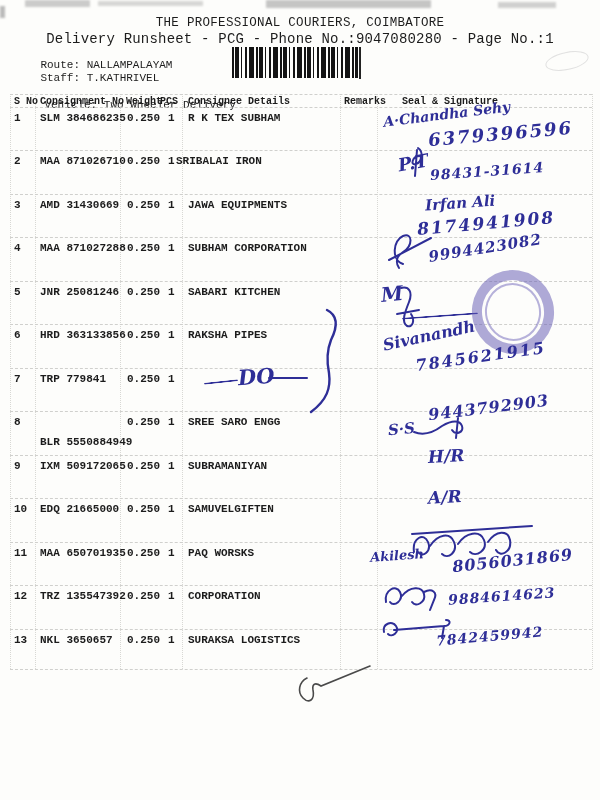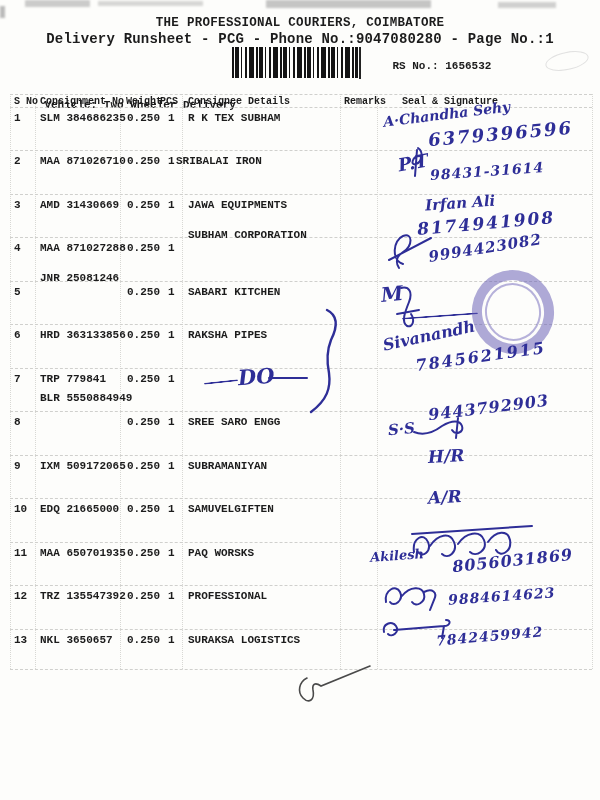--- a/index.html
+++ b/index.html
@@ -3,21 +3,21 @@
 <meta charset="utf-8">
 <style>
   html,body{margin:0;padding:0;background:#e9e9e9;}
   .page{
     position:relative;width:600px;height:800px;margin:0 auto;
     background:#fdfdfb;overflow:hidden;
     font-family:"Liberation Mono","DejaVu Sans Mono",monospace;
     color:#1c1c1c;
   }
   .abs{position:absolute;}
-  .print{font-weight:bold;white-space:pre;}
+  .print{font-weight:normal;white-space:pre;}
   .title{font-size:12.5px;letter-spacing:.3px;}
   .subtitle{font-size:14px;letter-spacing:.2px;}
   .meta{font-size:11px;}
   .th{font-size:10px;font-weight:bold;white-space:nowrap;}
   .cell{font-size:11px;font-weight:bold;white-space:nowrap;}
   
   .barcode{
     background:repeating-linear-gradient(90deg,
       #141414 0 2px,#fdfdfb 2px 3px,#141414 3px 7px,#fdfdfb 7px 9px,
       #141414 9px 10px,#fdfdfb 10px 13px,#141414 13px 15px,#fdfdfb 15px 17px,
@@ -53,30 +53,33 @@
   <div class="abs smudge" style="left:25px;top:0;width:65px;height:7px;opacity:.45"></div>
   <div class="abs smudge" style="left:98px;top:1px;width:105px;height:5px;opacity:.35"></div>
   <div class="abs smudge" style="left:266px;top:0;width:165px;height:8px;opacity:.5"></div>
   <div class="abs smudge" style="left:498px;top:2px;width:58px;height:6px;opacity:.4"></div>
   <div class="abs smudge" style="left:0;top:6px;width:5px;height:12px;opacity:.6"></div>
   <div class="abs" style="left:545px;top:52px;width:42px;height:16px;border:1px solid #d5d5d5;border-radius:50%;transform:rotate(-12deg);opacity:.7"></div>
 
   <div class="abs print title" style="left:0;right:0;top:16px;text-align:center">THE PROFESSIONAL COURIERS, COIMBATORE</div>
   <div class="abs print subtitle" style="left:0;right:0;top:31px;text-align:center">Delivery Runsheet - PCG - Phone No.:9047080280 - Page No.:1</div>
 
+  <div class="abs print meta" style="left:14px;top:47px">
+    <span>Route: </span><span>NALLAMPALAYAM</span>
+  </div>
+  <div class="abs print meta" style="left:14px;top:60px">
+    <span>Staff: </span><span>T.KATHRIVEL</span>
+  </div>
   <div class="abs print meta" style="left:18px;top:87px">
     <span>Vehicle: </span><span>Two Wheeler Delivery</span>
   </div>
 
   <div class="abs barcode" style="left:232px;top:47px;width:126px;height:31px"></div>
   <div class="abs rule" style="left:359px;top:47px;width:2px;height:32px"></div>
 
-  <div class="abs print meta" style="left:366px;top:48px">
-    <span>RS No.: </span><span>1656532</span>
-  </div>
 
   <div>
     <div class="abs hline" style="left:10px;top:94px;width:582px"></div>
     <div class="abs hline" style="left:10px;top:107px;width:582px"></div>
     <div class="abs hline" style="left:10px;top:150px;width:582px"></div>
     <div class="abs hline" style="left:10px;top:194px;width:582px"></div>
     <div class="abs hline" style="left:10px;top:237px;width:582px"></div>
     <div class="abs hline" style="left:10px;top:281px;width:582px"></div>
     <div class="abs hline" style="left:10px;top:324px;width:582px"></div>
     <div class="abs hline" style="left:10px;top:368px;width:582px"></div>
@@ -126,46 +129,46 @@
       <div class="abs cell" style="left:40px;top:199px">AMD 31430669</div>
       <div class="abs cell" style="left:127px;top:199px">0.250</div>
       <div class="abs cell" style="left:168px;top:199px">1</div>
       <div class="abs cell" style="left:188px;top:199px">JAWA EQUIPMENTS</div>
     </div>
     <div>
       <div class="abs cell" style="left:14px;top:242px">4</div>
       <div class="abs cell" style="left:40px;top:242px">MAA 871027288</div>
       <div class="abs cell" style="left:127px;top:242px">0.250</div>
       <div class="abs cell" style="left:168px;top:242px">1</div>
-      <div class="abs cell" style="left:188px;top:229px">SUBHAM CORPORATION</div>
+      <div class="abs cell" style="left:188px;top:242px">SUBHAM CORPORATION</div>
     </div>
     <div>
       <div class="abs cell" style="left:14px;top:286px">5</div>
-      <div class="abs cell" style="left:40px;top:272px">JNR 25081246</div>
+      <div class="abs cell" style="left:40px;top:286px">JNR 25081246</div>
       <div class="abs cell" style="left:127px;top:286px">0.250</div>
       <div class="abs cell" style="left:168px;top:286px">1</div>
       <div class="abs cell" style="left:188px;top:286px">SABARI KITCHEN</div>
     </div>
     <div>
       <div class="abs cell" style="left:14px;top:329px">6</div>
       <div class="abs cell" style="left:40px;top:329px">HRD 363133856</div>
       <div class="abs cell" style="left:127px;top:329px">0.250</div>
       <div class="abs cell" style="left:168px;top:329px">1</div>
       <div class="abs cell" style="left:188px;top:329px">RAKSHA PIPES</div>
     </div>
     <div>
       <div class="abs cell" style="left:14px;top:373px">7</div>
       <div class="abs cell" style="left:40px;top:373px">TRP 779841</div>
       <div class="abs cell" style="left:127px;top:373px">0.250</div>
       <div class="abs cell" style="left:168px;top:373px">1</div>
       <div class="abs cell" style="left:188px;top:373px"></div>
     </div>
     <div>
       <div class="abs cell" style="left:14px;top:416px">8</div>
-      <div class="abs cell" style="left:40px;top:392px">BLR 5550884949</div>
+      <div class="abs cell" style="left:40px;top:436px">BLR 5550884949</div>
       <div class="abs cell" style="left:127px;top:416px">0.250</div>
       <div class="abs cell" style="left:168px;top:416px">1</div>
       <div class="abs cell" style="left:188px;top:416px">SREE SARO ENGG</div>
     </div>
     <div>
       <div class="abs cell" style="left:14px;top:460px">9</div>
       <div class="abs cell" style="left:40px;top:460px">IXM 509172065</div>
       <div class="abs cell" style="left:127px;top:460px">0.250</div>
       <div class="abs cell" style="left:168px;top:460px">1</div>
       <div class="abs cell" style="left:188px;top:460px">SUBRAMANIYAN</div>
@@ -182,21 +185,21 @@
       <div class="abs cell" style="left:40px;top:547px">MAA 650701935</div>
       <div class="abs cell" style="left:127px;top:547px">0.250</div>
       <div class="abs cell" style="left:168px;top:547px">1</div>
       <div class="abs cell" style="left:188px;top:547px">PAQ WORSKS</div>
     </div>
     <div>
       <div class="abs cell" style="left:14px;top:590px">12</div>
       <div class="abs cell" style="left:40px;top:590px">TRZ 135547392</div>
       <div class="abs cell" style="left:127px;top:590px">0.250</div>
       <div class="abs cell" style="left:168px;top:590px">1</div>
-      <div class="abs cell" style="left:188px;top:590px">PROFESSIONAL</div>
+      <div class="abs cell" style="left:188px;top:590px">CORPORATION</div>
     </div>
     <div>
       <div class="abs cell" style="left:14px;top:634px">13</div>
       <div class="abs cell" style="left:40px;top:634px">NKL 3650657</div>
       <div class="abs cell" style="left:127px;top:634px">0.250</div>
       <div class="abs cell" style="left:168px;top:634px">1</div>
       <div class="abs cell" style="left:188px;top:634px">SURAKSA LOGISTICS</div>
     </div>
   </div>
 

